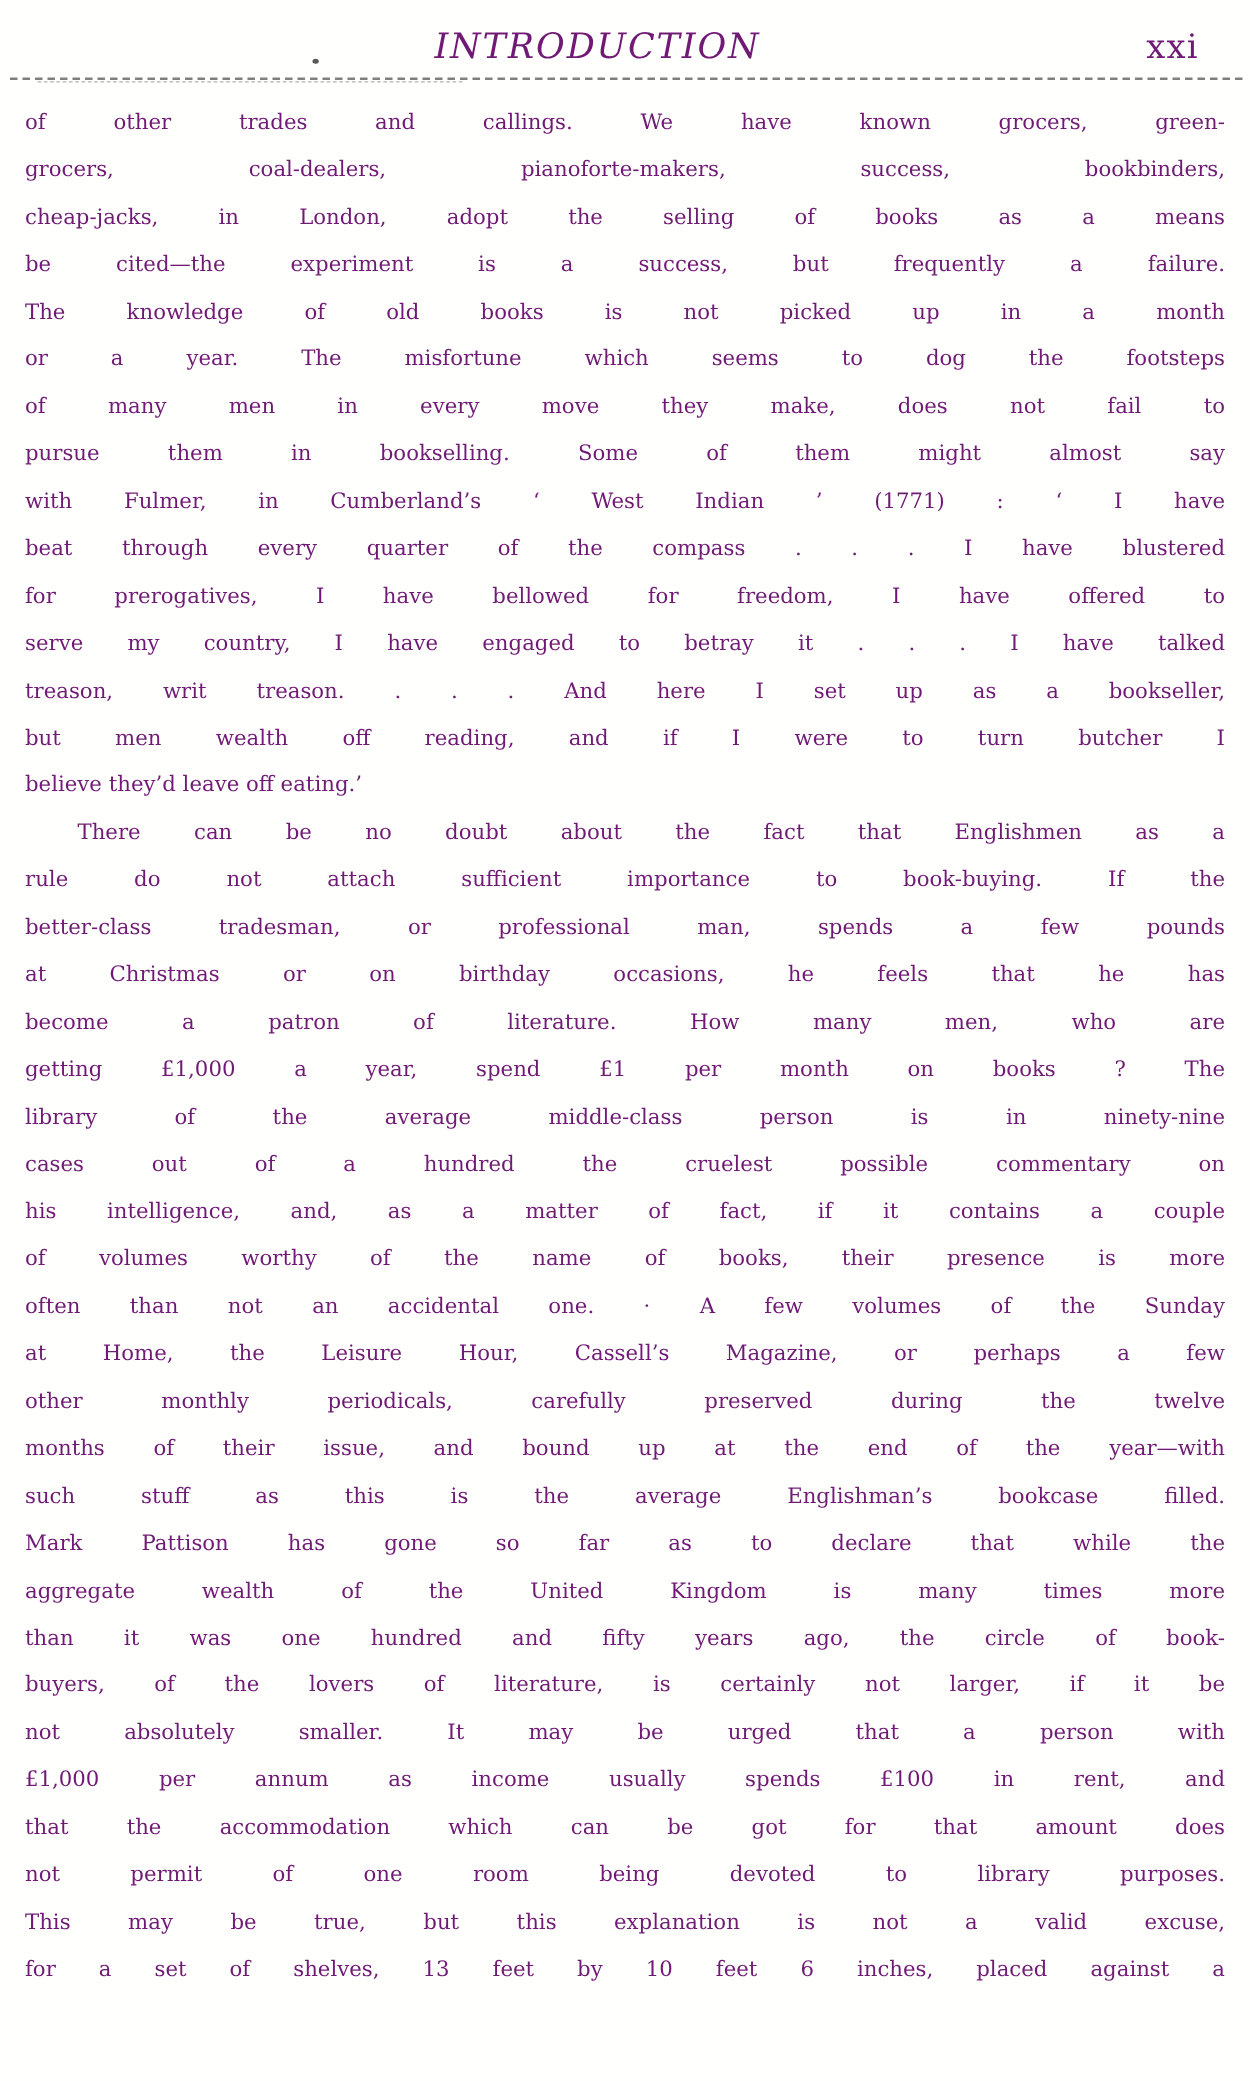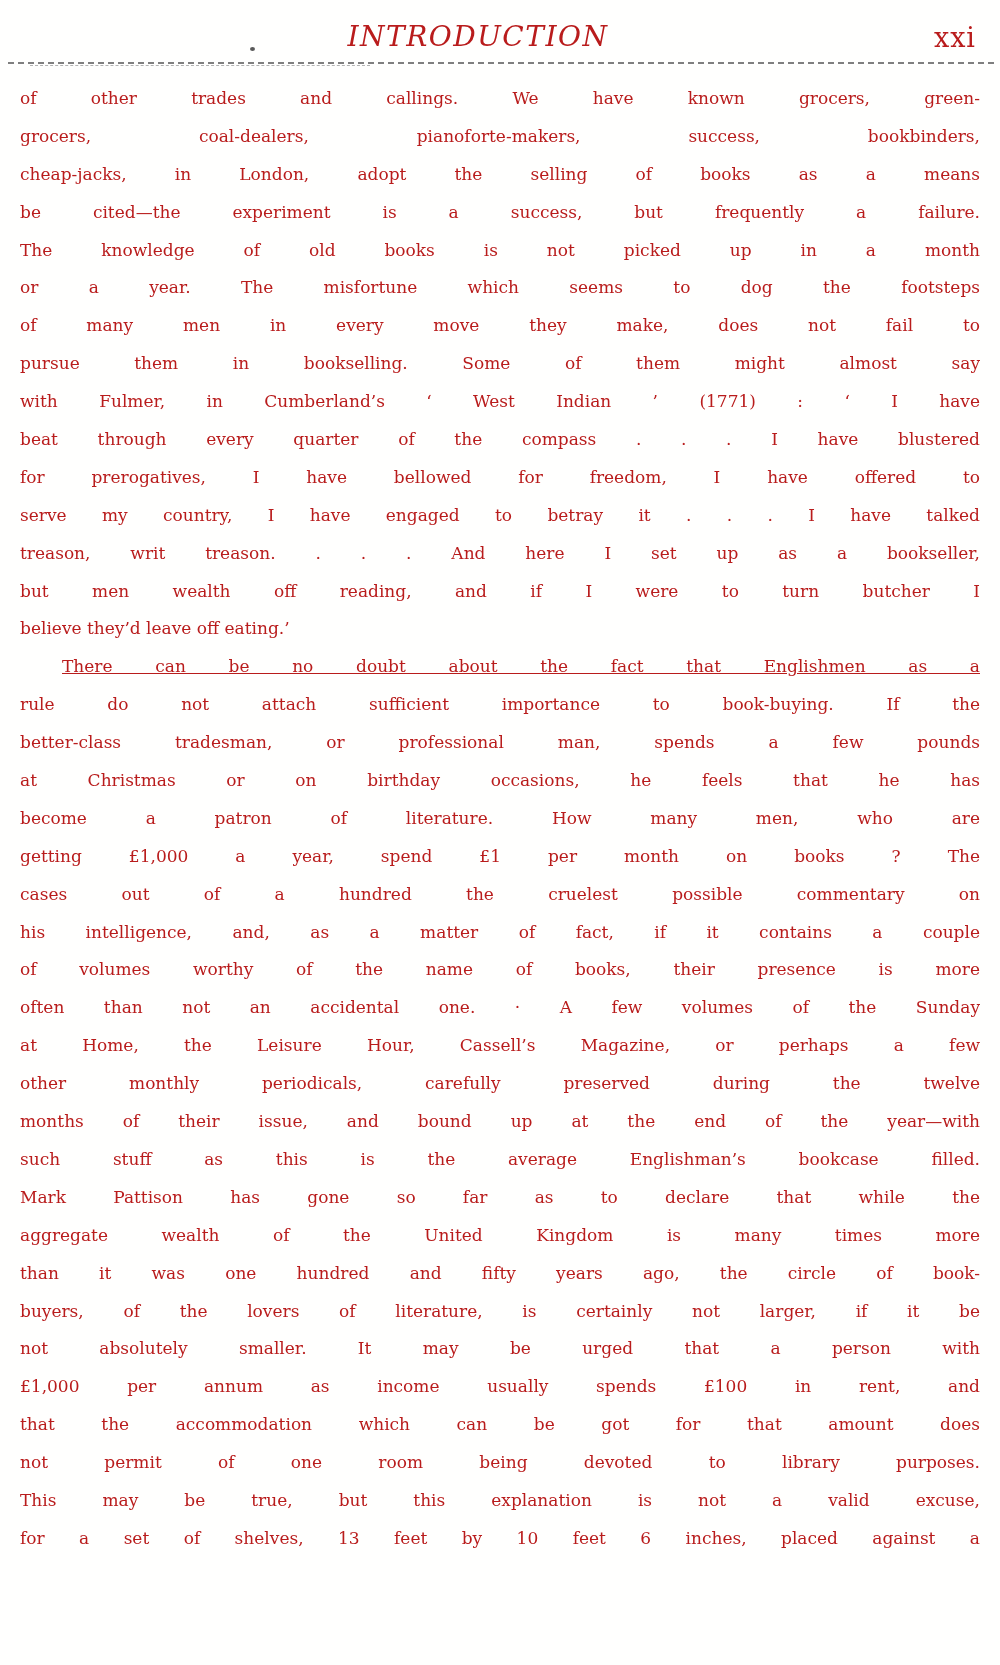--- a/index.html
+++ b/index.html
@@ -6,40 +6,40 @@
     margin: 0;
     padding: 0;
     background: #ffffff;
   }
   .page {
     position: relative;
     width: 1000px;
     height: 1665px;
     background: #fffffe;
     font-family: "DejaVu Serif", serif;
-    color: #b91c1c;
+    color: #701a75;
     overflow: hidden;
   }
   .header-row {
     position: absolute;
     top: 20px;
     left: 0;
     width: 100%;
     height: 40px;
   }
   .page-title {
     text-align: center;
     font-style: italic;
     font-size: 28px;
     letter-spacing: 1.5px;
     transform: translateX(-22px);
   }
   .page-number {
     position: absolute;
-    right: 24px;
+    right: 41px;
     top: 2px;
     font-size: 27px;
     letter-spacing: 1px;
   }
   .header-rule {
     position: absolute;
     top: 62px;
     left: 8px;
     right: 6px;
     height: 0;
@@ -65,21 +65,21 @@
     border-radius: 50%;
     opacity: 0.8;
   }
   .page-body {
     position: absolute;
     top: 80px;
     left: 20px;
     width: 960px;
   }
   .paragraph { margin: 0; }
-  .paragraph.indent .line:first-child { text-indent: 42px; text-decoration: underline; }
+  .paragraph.indent .line:first-child { text-indent: 42px; }
   .line {
     font-size: 17px;
     line-height: 37.9px;
     height: 37.9px;
     overflow: hidden;
     text-align: justify;
     text-align-last: justify;
   }
   .line.nj {
     text-align: center;
@@ -117,20 +117,21 @@
         <div class="line"><span>but men wealth off reading, and if I were to turn butcher I</span></div>
         <div class="line nj"><span>believe they’d leave off eating.’</span></div>
       </div>
       <div class="paragraph indent">
         <div class="line"><span>There can be no doubt about the fact that Englishmen as a</span></div>
         <div class="line"><span>rule do not attach sufficient importance to book-buying. If the</span></div>
         <div class="line"><span>better-class tradesman, or professional man, spends a few pounds</span></div>
         <div class="line"><span>at Christmas or on birthday occasions, he feels that he has</span></div>
         <div class="line"><span>become a patron of literature. How many men, who are</span></div>
         <div class="line"><span>getting £1,000 a year, spend £1 per month on books ? The</span></div>
+        <div class="line"><span>library of the average middle-class person is in ninety-nine</span></div>
         <div class="line"><span>cases out of a hundred the cruelest possible commentary on</span></div>
         <div class="line"><span>his intelligence, and, as a matter of fact, if it contains a couple</span></div>
         <div class="line"><span>of volumes worthy of the name of books, their presence is more</span></div>
         <div class="line"><span>often than not an accidental one. · A few volumes of the </span><span class="it">Sunday</span></div>
         <div class="line"><span class="it">at Home</span><span>, the </span><span class="it">Leisure Hour</span><span>, </span><span class="it">Cassell’s Magazine</span><span>, or perhaps a few</span></div>
         <div class="line"><span>other monthly periodicals, carefully preserved during the twelve</span></div>
         <div class="line"><span>months of their issue, and bound up at the end of the year—with</span></div>
         <div class="line"><span>such stuff as this is the average Englishman’s bookcase filled.</span></div>
         <div class="line"><span>Mark Pattison has gone so far as to declare that while the</span></div>
         <div class="line"><span>aggregate wealth of the United Kingdom is many times more</span></div>

